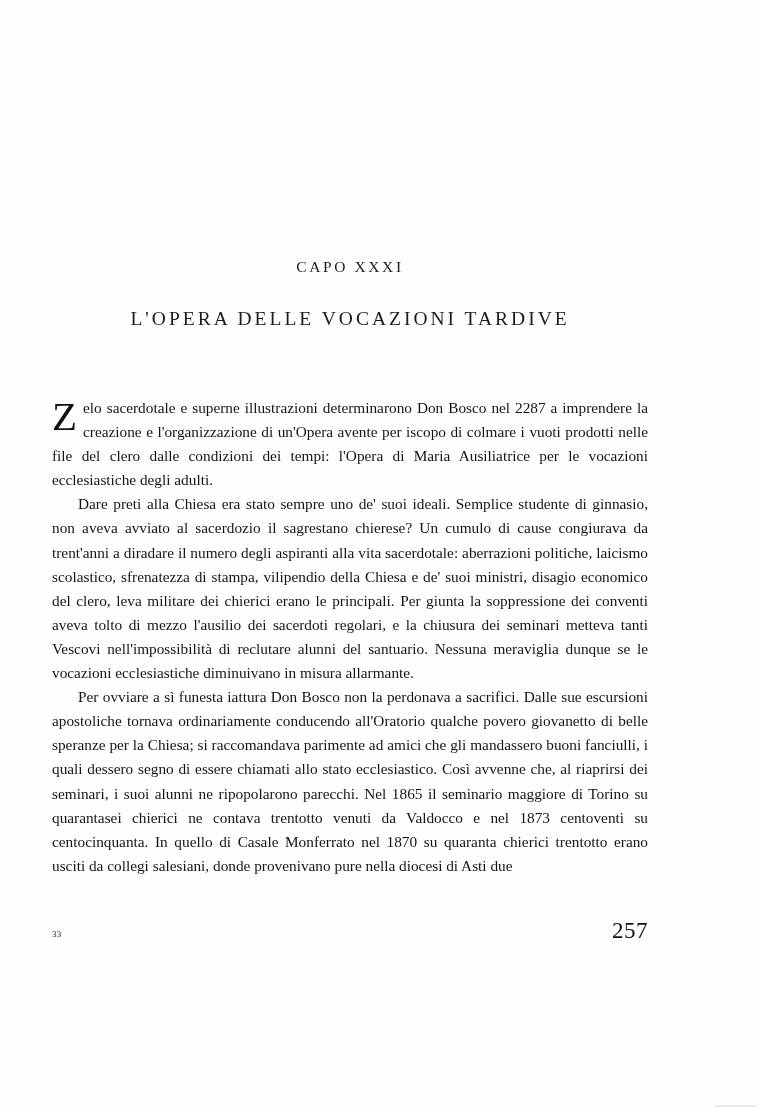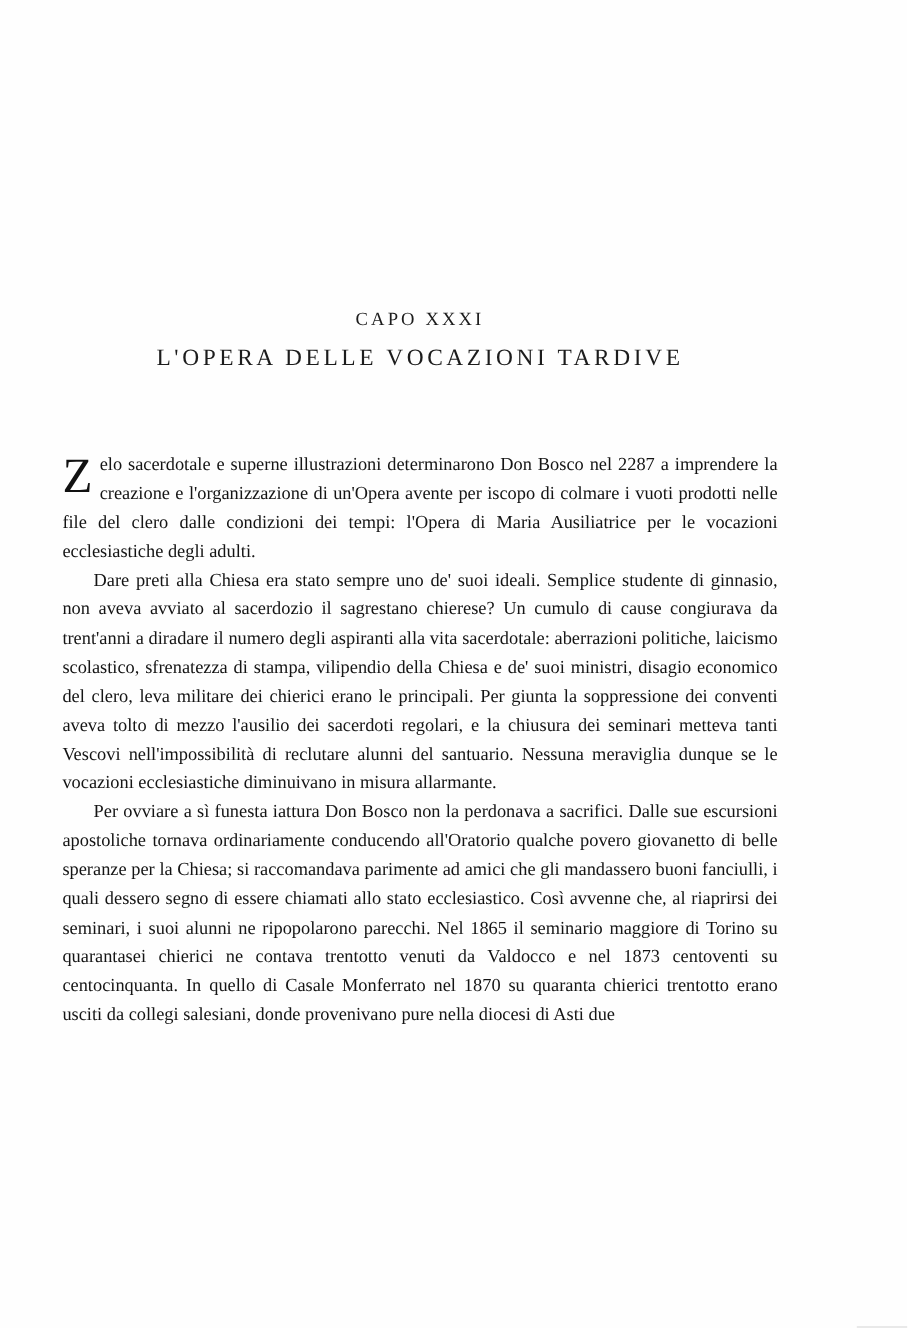--- a/index.html
+++ b/index.html
@@ -31,21 +31,21 @@
   }
 
   .chapter-label {
     margin-top: 258px;
     text-align: center;
     font-size: 15.5px;
     letter-spacing: 2.6px;
     color: #1c1c1c;
   }
   .chapter-title {
-    margin-top: 12px;
+    margin-top: 32px;
     text-align: center;
     font-size: 19.5px;
     letter-spacing: 3.0px;
     color: #1c1c1c;
   }
 
   .body-block {
     margin-top: 66px;
     font-size: 15.3px;
     line-height: 24.1px;
@@ -115,15 +115,19 @@
     <div class="chapter-title">L'OPERA DELLE VOCAZIONI TARDIVE</div>
 
     <div class="body-block">
       <p class="first"><span class="dropcap">Z</span><span>elo sacerdotale e superne illustrazioni determinarono Don Bosco nel 2287 a imprendere la creazione e l'organizzazione di un'Opera avente per iscopo di colmare i vuoti prodotti nelle file del clero dalle condizioni dei tempi: l'Opera di Maria Ausiliatrice per le vocazioni ecclesiastiche degli adulti.</span></p>
       <p>Dare preti alla Chiesa era stato sempre uno de' suoi ideali. Semplice studente di ginnasio, non aveva avviato al sacerdozio il sagrestano chierese? Un cumulo di cause congiurava da trent'anni a diradare il numero degli aspiranti alla vita sacerdotale: aberrazioni politiche, laicismo scolastico, sfrenatezza di stampa, vilipendio della Chiesa e de' suoi ministri, disagio economico del clero, leva militare dei chierici erano le principali. Per giunta la soppressione dei conventi aveva tolto di mezzo l'ausilio dei sacerdoti regolari, e la chiusura dei seminari metteva tanti Vescovi nell'impossibilità di reclutare alunni del santuario. Nessuna meraviglia dunque se le vocazioni ecclesiastiche diminuivano in misura allarmante.</p>
       <p>Per ovviare a sì funesta iattura Don Bosco non la perdonava a sacrifici. Dalle sue escursioni apostoliche tornava ordinariamente conducendo all'Oratorio qualche povero giovanetto di belle speranze per la Chiesa; si raccomandava parimente ad amici che gli mandassero buoni fanciulli, i quali dessero segno di essere chiamati allo stato ecclesiastico. Così avvenne che, al riaprirsi dei seminari, i suoi alunni ne ripopolarono parecchi. Nel 1865 il seminario maggiore di Torino su quarantasei chierici ne contava trentotto venuti da Valdocco e nel 1873 centoventi su centocinquanta. In quello di Casale Monferrato nel 1870 su quaranta chierici trentotto erano usciti da collegi salesiani, donde provenivano pure nella diocesi di Asti due</p>
     </div>
 
   </div>
 
+  <div class="footer">
+    <div class="signature">33</div>
+    <div class="page-number">257</div>
+  </div>
 
   <div class="edge-mark"></div>
 </div>
 
 </body></html>

